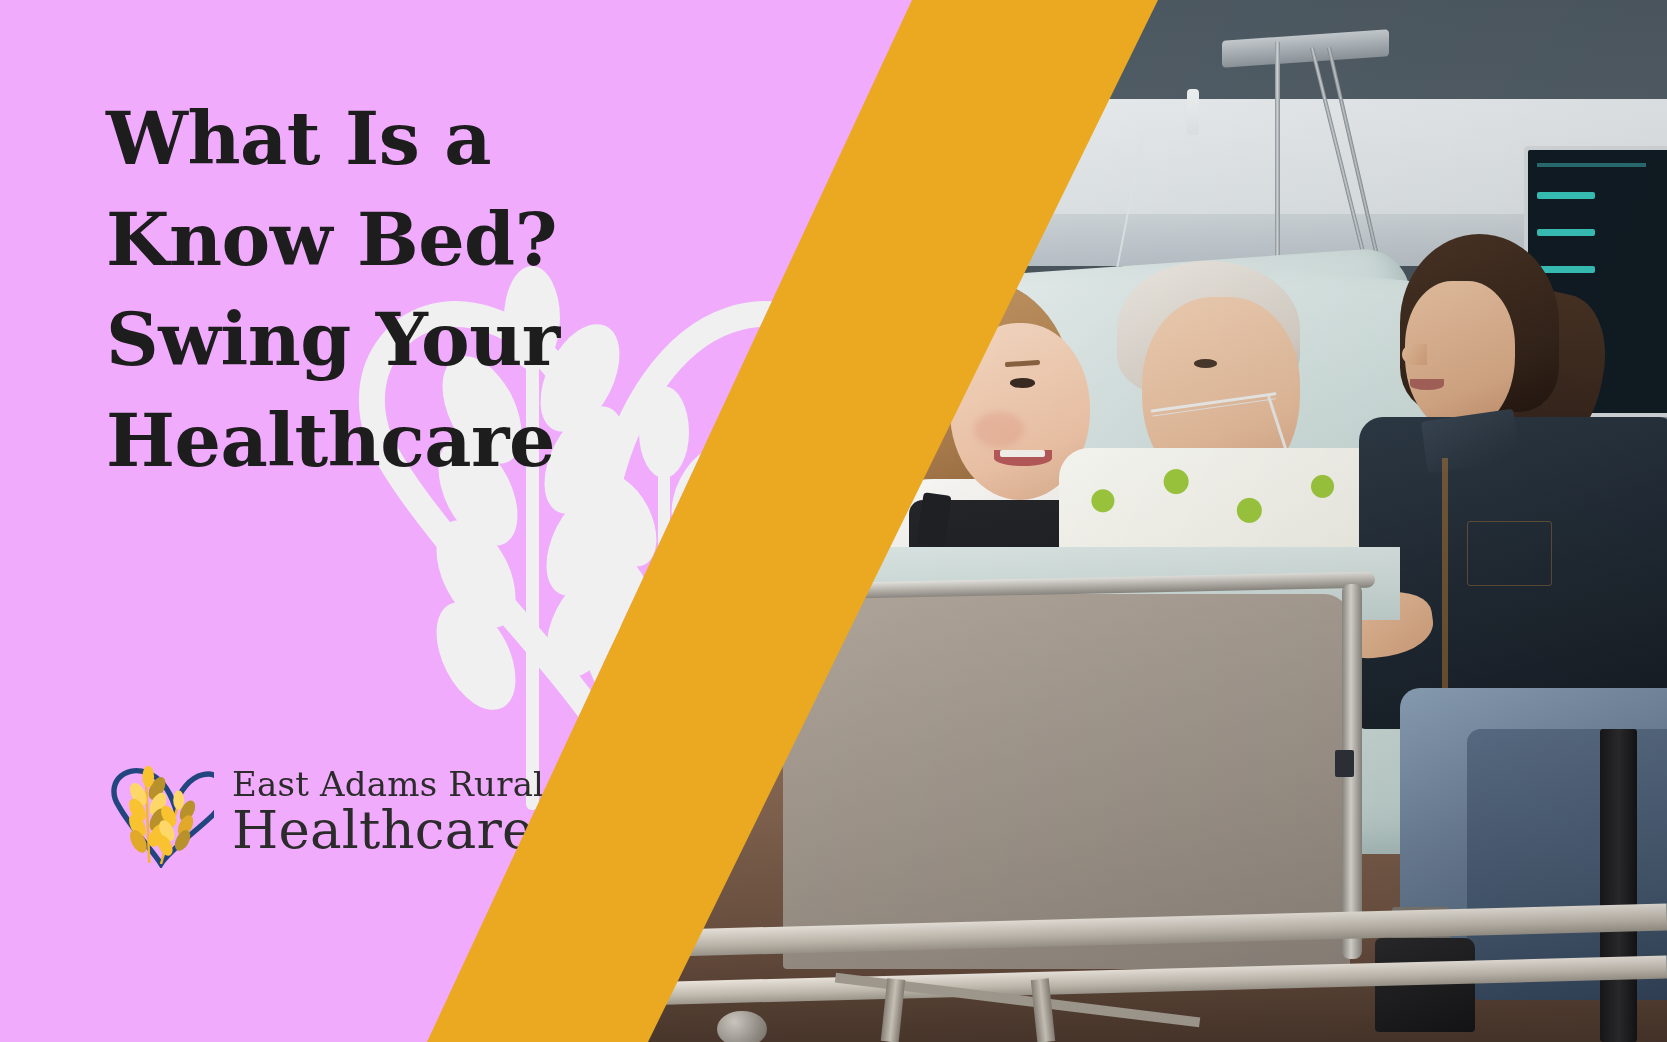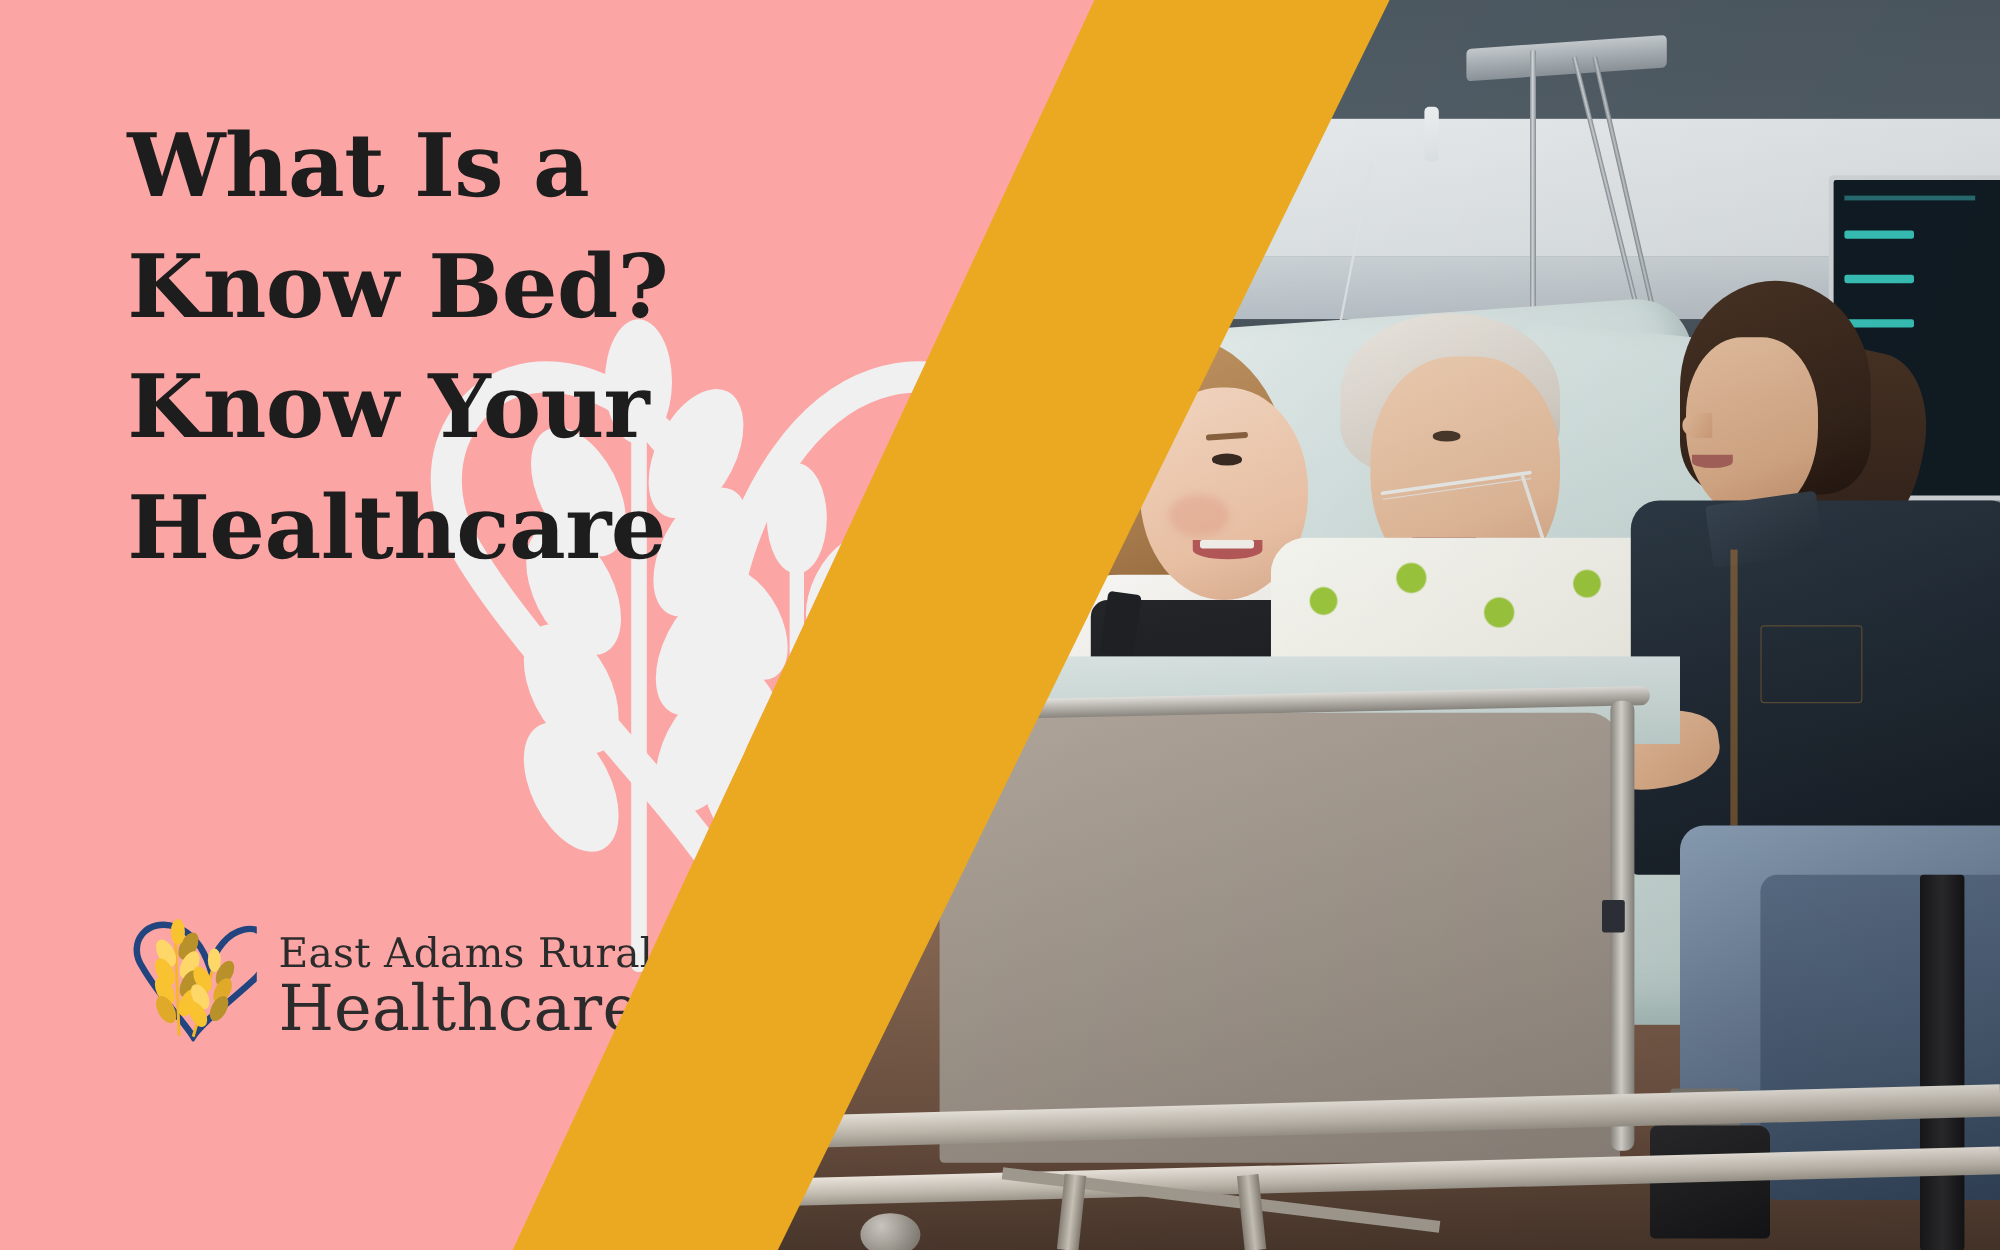--- a/index.html
+++ b/index.html
@@ -240,40 +240,40 @@
   .wedge{
     position:absolute;inset:0;
     background:#eaa921;
     clip-path: polygon(910px 0, 1158px 0, 648px 1042px, 425px 1042px);
   }
 
   
   .left{
     position:absolute;left:0;top:0;width:930px;height:1042px;
     clip-path: polygon(0 0, 912px 0, 427px 1042px, 0 1042px);
-    background:#fca5a5;
+    background:#f0abfc;
     overflow:hidden;
   }
   
   .watermark{position:absolute;left:330px;top:200px;width:560px;height:700px;
     opacity:1;}
   .watermark svg{width:100%;height:100%;}
 
   .headline{
     position:absolute;left:106px;top:88px;width:470px;
     font-family:"DejaVu Serif",serif;
     font-size:73px;line-height:1.38;
     font-weight:700;
     letter-spacing:-0.5px;
     color:#1d1d1d;
     margin:0;
   }
 
   
-  .logo{position:absolute;left:106px;top:755px;display:flex;align-items:flex-end;gap:18px;}
+  .logo{position:absolute;left:106px;top:755px;display:flex;align-items:center;gap:18px;}
   .logo-mark{width:108px;height:112px;flex:none;}
   .logo-text{display:flex;flex-direction:column;line-height:1;}
   .logo-l1{font-family:"DejaVu Serif",serif;font-size:34px;color:#2b2b2b;letter-spacing:.2px;}
   .logo-l2{font-family:"DejaVu Serif",serif;font-size:53px;color:#2b2b2b;margin-top:2px;letter-spacing:.2px;}
 </style>
 </head>
 <body>
 
 <div class="canvas">
 
@@ -401,21 +401,21 @@
           <ellipse cx="378" cy="366" rx="29" ry="50" transform="rotate(27 378 366)"></ellipse>
           <ellipse cx="378" cy="440" rx="29" ry="50" transform="rotate(27 378 440)"></ellipse>
           <ellipse cx="334" cy="232" rx="25" ry="46"></ellipse>
         </g>
       </svg>
     </div>
 
     <h1 class="headline">
       <span>What Is a</span><br>
       <span>Know Bed?</span><br>
-      <span>Know Your</span><br>
+      <span>Swing Your</span><br>
       <span>Healthcare</span><br>
     </h1>
 
     <div class="logo">
       <div class="logo-mark">
         <svg viewBox="0 0 220 230" xmlns="http://www.w3.org/2000/svg" aria-hidden="true">
 
           <path d="M26 104 C-2 62 34 18 84 36 C112 46 130 74 140 104
                    C150 74 170 46 198 40 C244 30 254 88 216 124
                    C180 158 128 196 112 222 C96 196 52 150 26 104 Z" fill="none" stroke="#22457f" stroke-width="11" stroke-linecap="round"></path>

